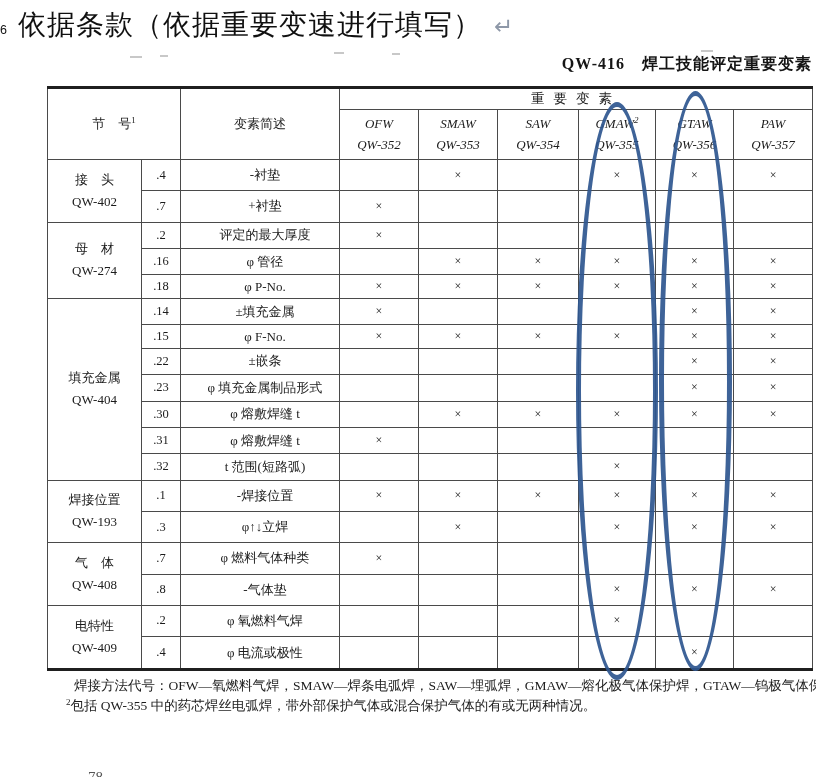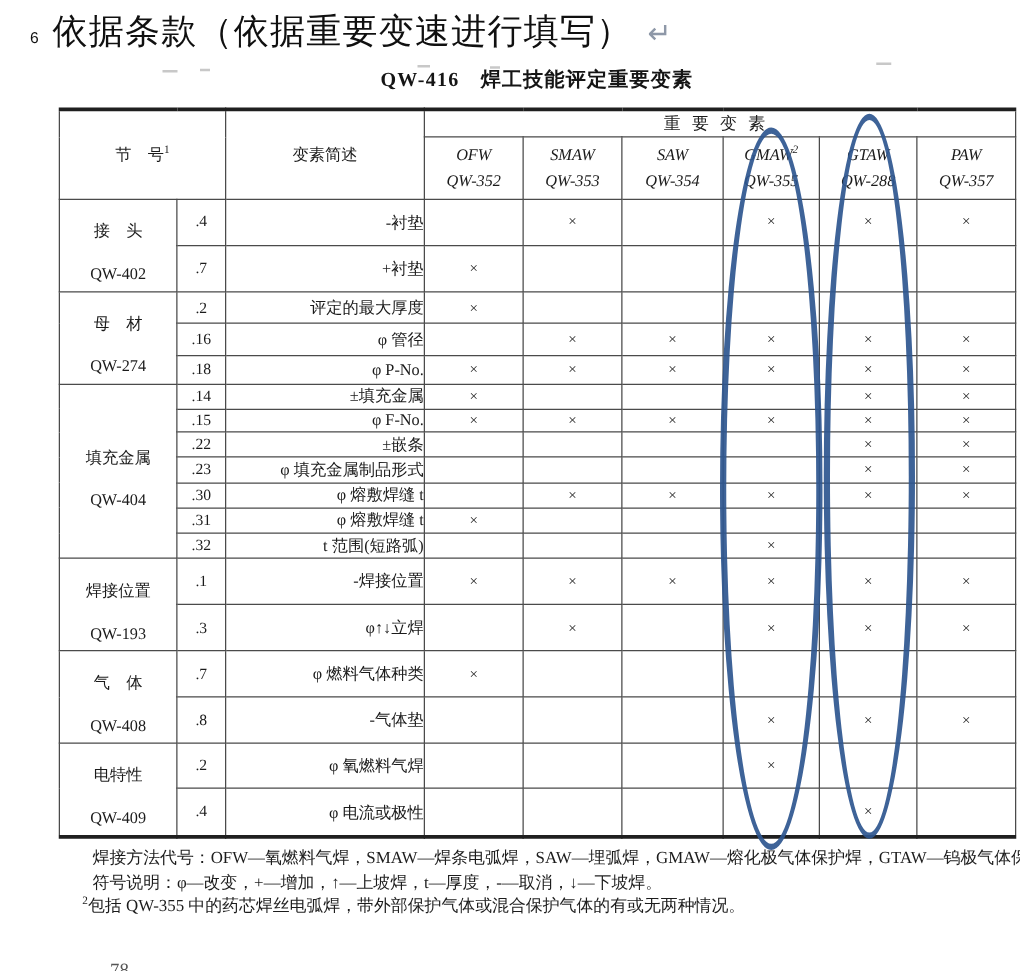--- a/index.html
+++ b/index.html
@@ -1,46 +1,46 @@
 <!DOCTYPE html>
 <html><head>
 <meta charset="utf-8">
 <style>
   html,body{margin:0;padding:0;}
   body{
     width:816px;height:777px;background:#ffffff;overflow:hidden;position:relative;
     font-family:"Liberation Serif", serif;color:#1b1b1b;
   }
   .heading{
-    position:absolute;left:24px;top:6px;
+    position:absolute;left:0;top:6px;
     font-family:"Liberation Sans", sans-serif;
     font-size:28px;color:#101010;letter-spacing:1px;white-space:nowrap;
   }
   .heading .num{margin-right:10px;}
   .return-mark{color:#8e98a8;font-size:23px;margin-left:12px;font-family:"DejaVu Sans", sans-serif;}
   .table-title{
-    position:absolute;left:47px;top:54px;width:765px;text-align:center;
+    position:absolute;left:47px;top:54px;width:765px;text-align:right;
     font-weight:bold;font-size:16px;letter-spacing:1px;color:#151515;
   }
   table{
     position:absolute;left:47px;top:86px;width:765px;height:585px;
     border-collapse:collapse;table-layout:fixed;
     border-top:3px solid #1f1f1f;border-bottom:3px solid #1f1f1f;
   }
   th,td{
     border:1px solid #4a4a4a;padding:0;overflow:hidden;
     font-weight:normal;font-size:13px;vertical-align:middle;color:#1b1b1b;
   }
   .hdr{text-align:center;}
   .span-hdr{letter-spacing:9px;font-size:13.5px;}
   .method div{line-height:1.55;text-align:center;font-style:italic;}
   .cat{text-align:center;}
-  .cat div{line-height:1.7;margin-top:12px;}
+  .cat div{line-height:1.7;}
   .num{text-align:center;font-size:12.5px;}
-  .desc{text-align:right;padding-left:10px;}
+  .desc{text-align:center;padding-left:10px;}
   .mark{text-align:center;font-size:12px;color:#222;}
   sup{font-size:9px;line-height:0;}
   .footnotes{
     position:absolute;left:47px;top:676px;width:768px;
     font-size:13.5px;line-height:1.45;color:#1c1c1c;
   }
   .fn-indent{text-indent:2em;white-space:nowrap;}
   .fn-note{text-indent:1.4em;white-space:nowrap;}
   .page-num{position:absolute;left:88px;top:769px;font-size:15px;color:#555;}
   .annotation-ellipse{
@@ -96,21 +96,21 @@
         <th class="hdr method">
           <div>SAW</div>
           <div class="code">QW-354</div>
         </th>
         <th class="hdr method">
           <div>GMAW<sup>2</sup></div>
           <div class="code">QW-355</div>
         </th>
         <th class="hdr method">
           <div>GTAW</div>
-          <div class="code">QW-288</div>
+          <div class="code">QW-356</div>
         </th>
         <th class="hdr method">
           <div>PAW</div>
           <div class="code">QW-357</div>
         </th>
       </tr>
     </thead>
     <tbody>
       <tr>
         <td class="cat" rowspan="2">
@@ -317,17 +317,16 @@
         <td class="mark"></td>
       </tr>
     </tbody>
   </table>
 
 <div class="annotation-ellipse" id="ellipse-gmaw" style="border-color: rgb(46, 86, 143);"></div>
 <div class="annotation-ellipse" id="ellipse-gtaw" style="border-color: rgb(46, 86, 143);"></div>
 
 <div class="footnotes">
   <div class="fn-indent">焊接方法代号：OFW—氧燃料气焊，SMAW—焊条电弧焊，SAW—埋弧焊，GMAW—熔化极气体保护焊，GTAW—钨极气体保护</div>
-  <div class="fn-indent">符号说明：φ—改变，+—增加，↑—上坡焊，t—厚度，-—取消，↓—下坡焊。</div>
   <div class="fn-note"><sup>2</sup><span>包括 QW-355 中的药芯焊丝电弧焊，带外部保护气体或混合保护气体的有或无两种情况。</span></div>
 </div>
 
 <div class="page-num">78</div>
 
 </body></html>

